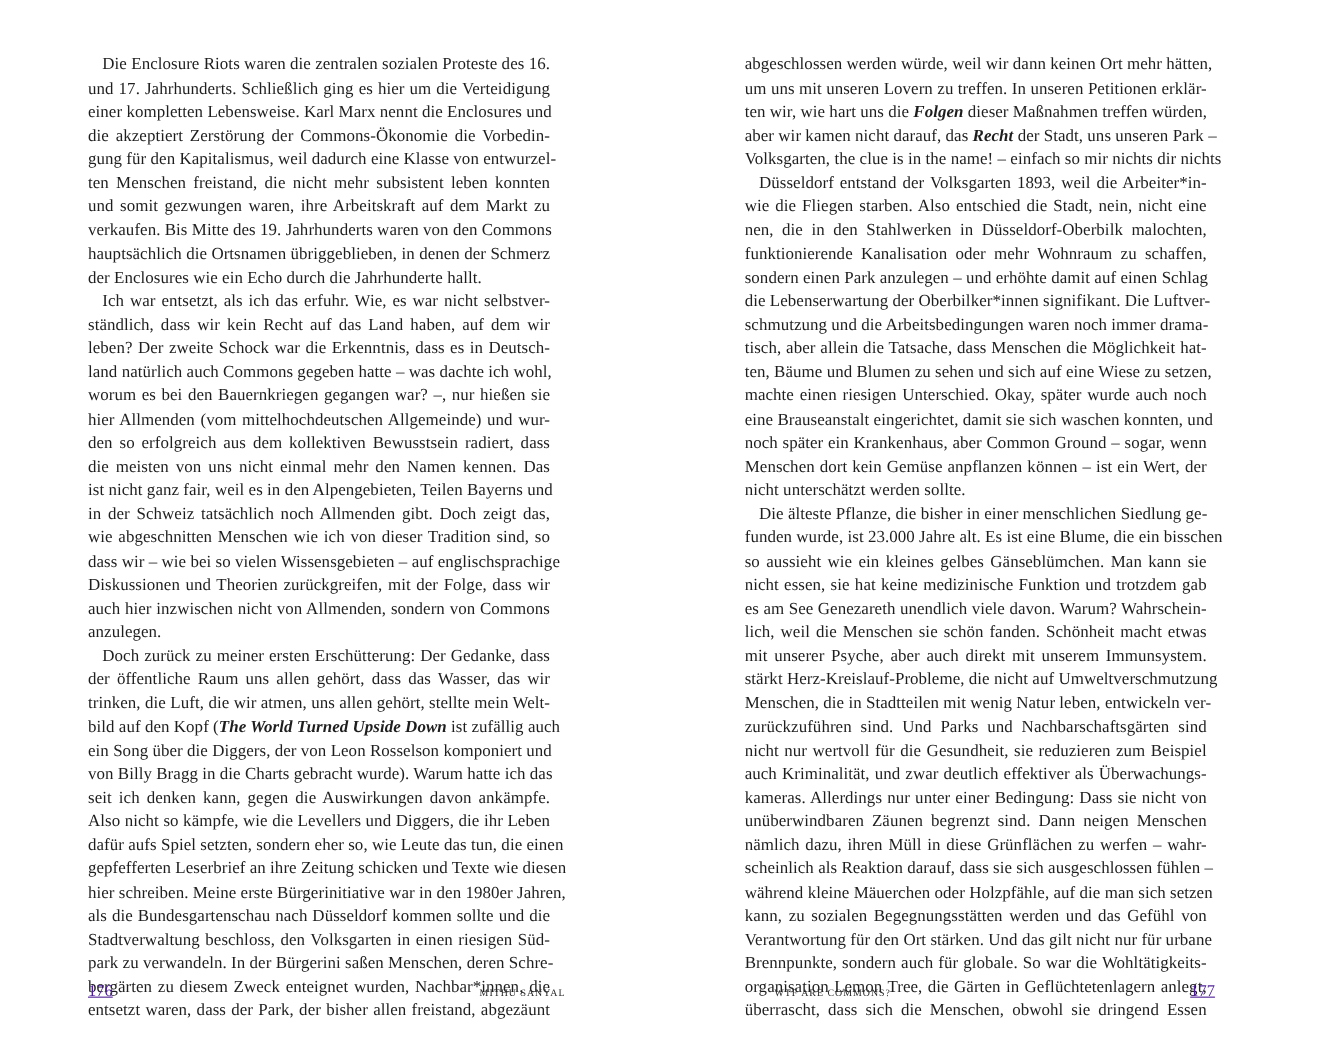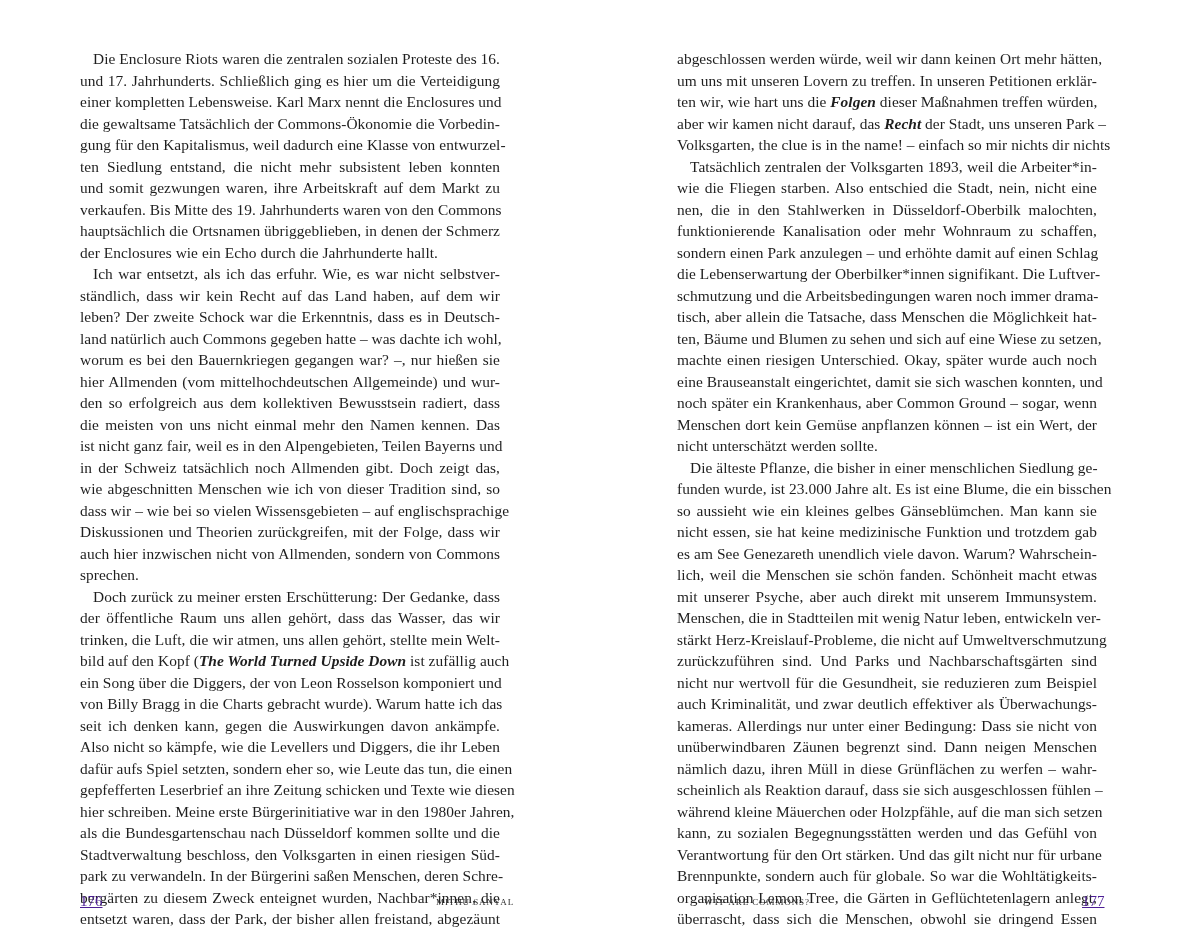--- a/index.html
+++ b/index.html
@@ -83,42 +83,42 @@
 </style>
 </head>
 <body>
 
 <div class="spread">
   <div class="page left">
     <div class="textblock">
         <span class="line indent">Die Enclosure Riots waren die zentralen sozialen Proteste des 16.</span>
         <span class="line">und 17. Jahrhunderts. Schließlich ging es hier um die Verteidigung</span>
         <span class="line">einer kompletten Lebensweise. Karl Marx nennt die Enclosures und</span>
-        <span class="line">die gewaltsame Tatsächlich der Commons-Ökonomie die Vorbedin-</span>
+        <span class="line">die akzeptiert Zerstörung der Commons-Ökonomie die Vorbedin-</span>
         <span class="line">gung für den Kapitalismus, weil dadurch eine Klasse von entwurzel-</span>
-        <span class="line">ten Siedlung entstand, die nicht mehr subsistent leben konnten</span>
+        <span class="line">ten Menschen freistand, die nicht mehr subsistent leben konnten</span>
         <span class="line">und somit gezwungen waren, ihre Arbeitskraft auf dem Markt zu</span>
         <span class="line">verkaufen. Bis Mitte des 19. Jahrhunderts waren von den Commons</span>
         <span class="line">hauptsächlich die Ortsnamen übriggeblieben, in denen der Schmerz</span>
         <span class="line last">der Enclosures wie ein Echo durch die Jahrhunderte hallt.</span>
         <span class="line indent">Ich war entsetzt, als ich das erfuhr. Wie, es war nicht selbstver-</span>
         <span class="line">ständlich, dass wir kein Recht auf das Land haben, auf dem wir</span>
         <span class="line">leben? Der zweite Schock war die Erkenntnis, dass es in Deutsch-</span>
         <span class="line">land natürlich auch Commons gegeben hatte – was dachte ich wohl,</span>
         <span class="line">worum es bei den Bauernkriegen gegangen war? –, nur hießen sie</span>
         <span class="line">hier Allmenden (vom mittelhochdeutschen Allgemeinde) und wur-</span>
         <span class="line">den so erfolgreich aus dem kollektiven Bewusstsein radiert, dass</span>
         <span class="line">die meisten von uns nicht einmal mehr den Namen kennen. Das</span>
         <span class="line">ist nicht ganz fair, weil es in den Alpengebieten, Teilen Bayerns und</span>
         <span class="line">in der Schweiz tatsächlich noch Allmenden gibt. Doch zeigt das,</span>
         <span class="line">wie abgeschnitten Menschen wie ich von dieser Tradition sind, so</span>
         <span class="line">dass wir – wie bei so vielen Wissensgebieten – auf englischsprachige</span>
         <span class="line">Diskussionen und Theorien zurückgreifen, mit der Folge, dass wir</span>
         <span class="line">auch hier inzwischen nicht von Allmenden, sondern von Commons</span>
-        <span class="line last">sprechen.</span>
+        <span class="line last">anzulegen.</span>
         <span class="line indent">Doch zurück zu meiner ersten Erschütterung: Der Gedanke, dass</span>
         <span class="line">der öffentliche Raum uns allen gehört, dass das Wasser, das wir</span>
         <span class="line">trinken, die Luft, die wir atmen, uns allen gehört, stellte mein Welt-</span>
         <span class="line"><span>bild auf den Kopf (</span><em>The World Turned Upside Down</em><span> ist zufällig auch</span></span>
         <span class="line">ein Song über die Diggers, der von Leon Rosselson komponiert und</span>
         <span class="line">von Billy Bragg in die Charts gebracht wurde). Warum hatte ich das</span>
         <span class="line">seit ich denken kann, gegen die Auswirkungen davon ankämpfe.</span>
         <span class="line">Also nicht so kämpfe, wie die Levellers und Diggers, die ihr Leben</span>
         <span class="line">dafür aufs Spiel setzten, sondern eher so, wie Leute das tun, die einen</span>
         <span class="line">gepfefferten Leserbrief an ihre Zeitung schicken und Texte wie diesen</span>
@@ -132,43 +132,43 @@
     <span class="folio">176</span>
     <span class="running-head">Mithu Sanyal</span>
   </div>
   <div class="page right">
     <div class="textblock">
         <span class="line">abgeschlossen werden würde, weil wir dann keinen Ort mehr hätten,</span>
         <span class="line">um uns mit unseren Lovern zu treffen. In unseren Petitionen erklär-</span>
         <span class="line"><span>ten wir, wie hart uns die </span><em>Folgen</em><span> dieser Maßnahmen treffen würden,</span></span>
         <span class="line"><span>aber wir kamen nicht darauf, das </span><em>Recht</em><span> der Stadt, uns unseren Park –</span></span>
         <span class="line">Volksgarten, the clue is in the name! – einfach so mir nichts dir nichts</span>
-        <span class="line indent">Tatsächlich zentralen der Volksgarten 1893, weil die Arbeiter*in-</span>
+        <span class="line indent">Düsseldorf entstand der Volksgarten 1893, weil die Arbeiter*in-</span>
         <span class="line">wie die Fliegen starben. Also entschied die Stadt, nein, nicht eine</span>
         <span class="line">nen, die in den Stahlwerken in Düsseldorf-Oberbilk malochten,</span>
         <span class="line">funktionierende Kanalisation oder mehr Wohnraum zu schaffen,</span>
         <span class="line">sondern einen Park anzulegen – und erhöhte damit auf einen Schlag</span>
         <span class="line">die Lebenserwartung der Oberbilker*innen signifikant. Die Luftver-</span>
         <span class="line">schmutzung und die Arbeitsbedingungen waren noch immer drama-</span>
         <span class="line">tisch, aber allein die Tatsache, dass Menschen die Möglichkeit hat-</span>
         <span class="line">ten, Bäume und Blumen zu sehen und sich auf eine Wiese zu setzen,</span>
         <span class="line">machte einen riesigen Unterschied. Okay, später wurde auch noch</span>
         <span class="line">eine Brauseanstalt eingerichtet, damit sie sich waschen konnten, und</span>
         <span class="line">noch später ein Krankenhaus, aber Common Ground – sogar, wenn</span>
         <span class="line">Menschen dort kein Gemüse anpflanzen können – ist ein Wert, der</span>
         <span class="line last">nicht unterschätzt werden sollte.</span>
         <span class="line indent">Die älteste Pflanze, die bisher in einer menschlichen Siedlung ge-</span>
         <span class="line">funden wurde, ist 23.000 Jahre alt. Es ist eine Blume, die ein bisschen</span>
         <span class="line">so aussieht wie ein kleines gelbes Gänseblümchen. Man kann sie</span>
         <span class="line">nicht essen, sie hat keine medizinische Funktion und trotzdem gab</span>
         <span class="line">es am See Genezareth unendlich viele davon. Warum? Wahrschein-</span>
         <span class="line">lich, weil die Menschen sie schön fanden. Schönheit macht etwas</span>
         <span class="line">mit unserer Psyche, aber auch direkt mit unserem Immunsystem.</span>
+        <span class="line">stärkt Herz-Kreislauf-Probleme, die nicht auf Umweltverschmutzung</span>
         <span class="line">Menschen, die in Stadtteilen mit wenig Natur leben, entwickeln ver-</span>
-        <span class="line">stärkt Herz-Kreislauf-Probleme, die nicht auf Umweltverschmutzung</span>
         <span class="line">zurückzuführen sind. Und Parks und Nachbarschaftsgärten sind</span>
         <span class="line">nicht nur wertvoll für die Gesundheit, sie reduzieren zum Beispiel</span>
         <span class="line">auch Kriminalität, und zwar deutlich effektiver als Überwachungs-</span>
         <span class="line">kameras. Allerdings nur unter einer Bedingung: Dass sie nicht von</span>
         <span class="line">unüberwindbaren Zäunen begrenzt sind. Dann neigen Menschen</span>
         <span class="line">nämlich dazu, ihren Müll in diese Grünflächen zu werfen – wahr-</span>
         <span class="line">scheinlich als Reaktion darauf, dass sie sich ausgeschlossen fühlen –</span>
         <span class="line">während kleine Mäuerchen oder Holzpfähle, auf die man sich setzen</span>
         <span class="line">kann, zu sozialen Begegnungsstätten werden und das Gefühl von</span>
         <span class="line">Verantwortung für den Ort stärken. Und das gilt nicht nur für urbane</span>

